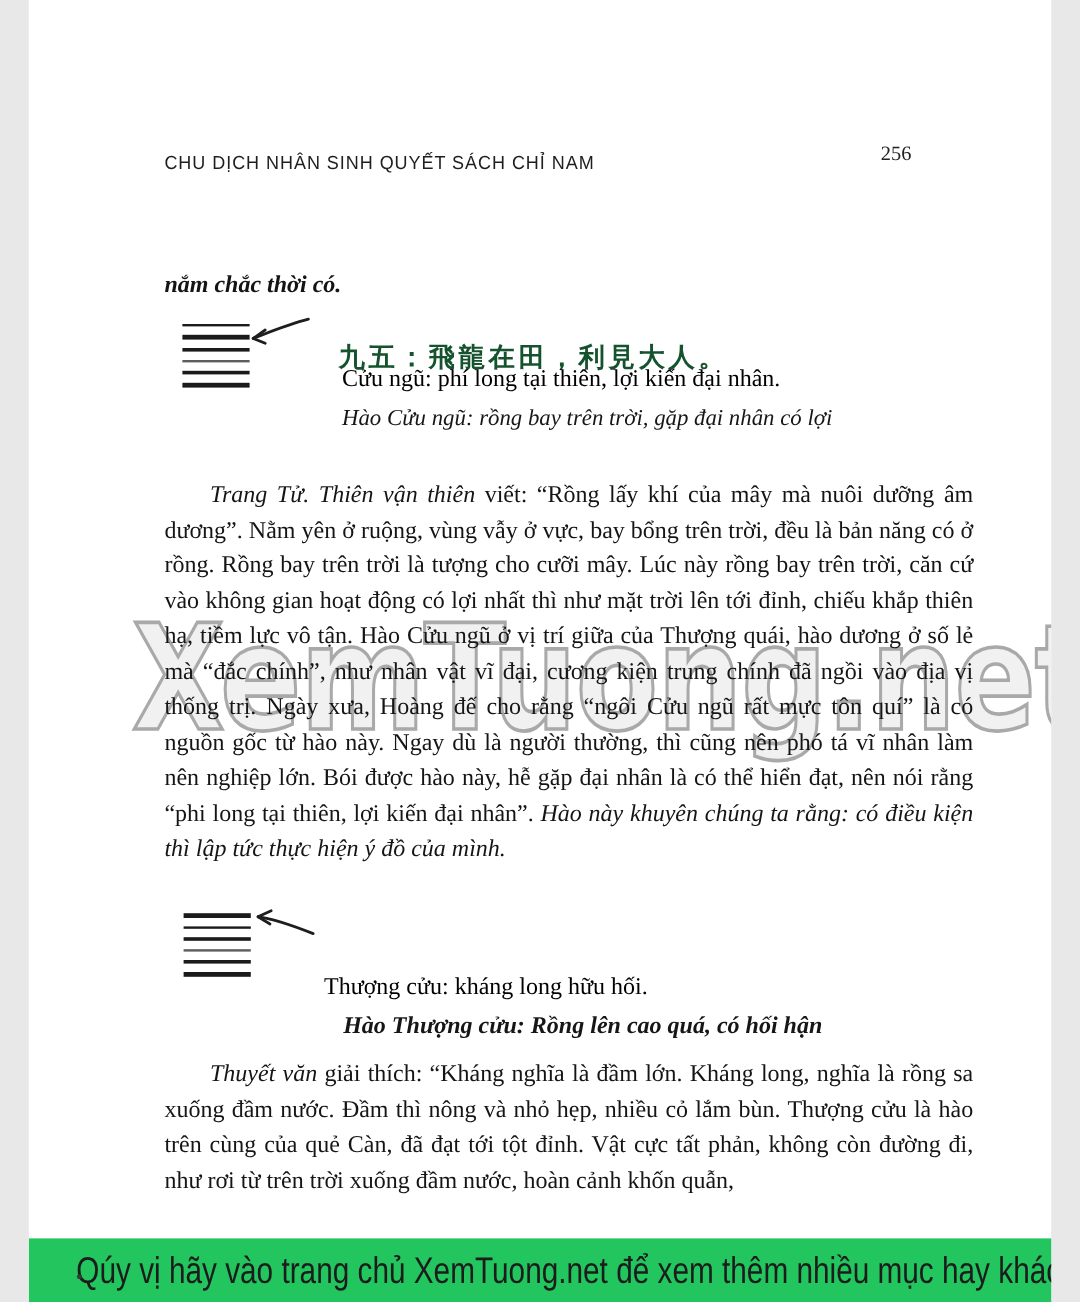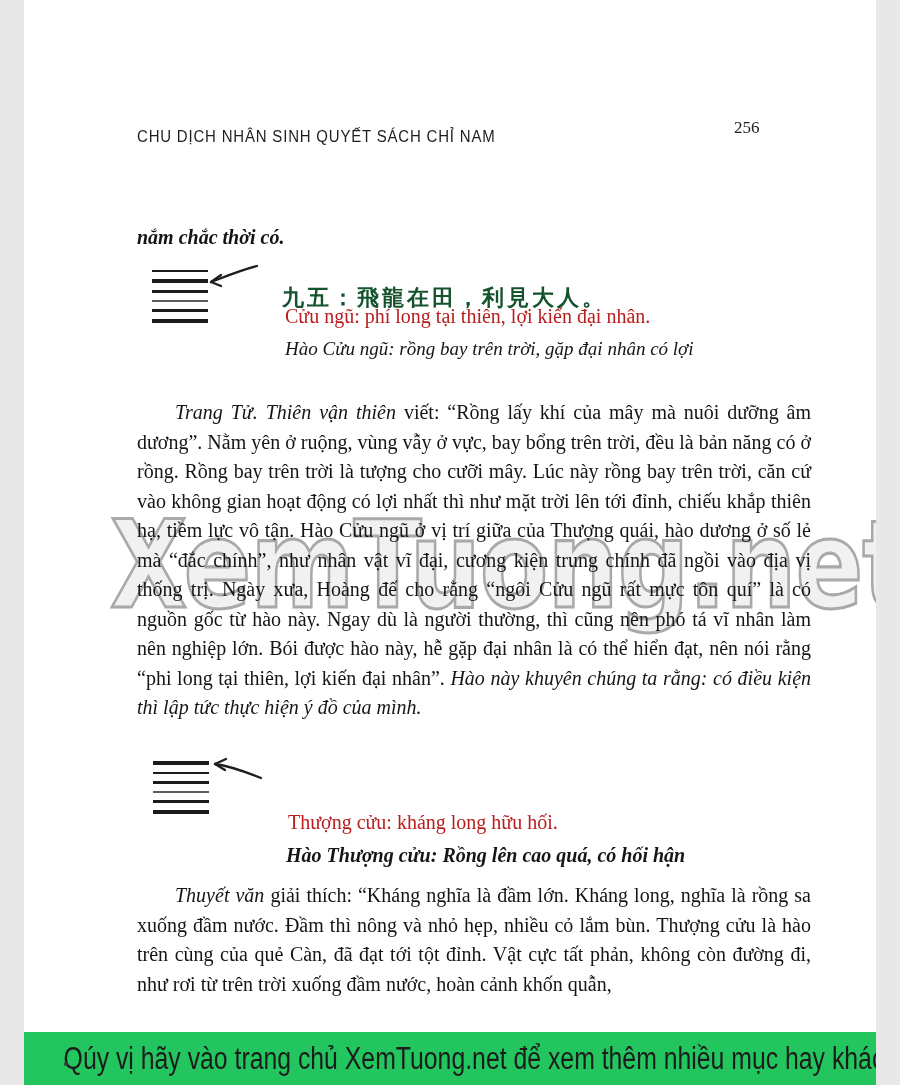--- a/index.html
+++ b/index.html
@@ -43,23 +43,23 @@
   .arrow path{stroke:#1e1e1e;stroke-width:2.3;fill:none;stroke-linecap:round;}
   .arrow1{left:184px;top:261px;}
   .arrow2{left:188px;top:757px;}
   
   .cn{
     font-family:"DejaVu Serif", serif;font-weight:600;color:#14532d;
     font-size:22px;letter-spacing:3px;white-space:nowrap;z-index:2;margin-top:22px;
   }
   .cn1{left:258px;top:261px;}
   .cn2{left:270px;top:770px;}
-  .translit{font-size:20px;color:#b91c1c;white-space:nowrap;z-index:2;}
+  .translit{font-size:20px;color:#000000;white-space:nowrap;z-index:2;}
   .tr1{left:261px;top:305px;}
-  .tr2{left:264px;top:811px;}
+  .tr2{left:246px;top:811px;}
   .meaning{font-size:19px;font-style:italic;color:#161616;white-space:nowrap;z-index:2;}
   .m1{left:261px;top:338px;}
   .m2{left:262px;top:844px;font-weight:600;font-size:20px;}
   
   .para{
     left:113px;width:674px;z-index:2;
     font-size:20px;line-height:29.5px;text-align:justify;text-indent:38px;
     color:#151515;
   }
   .para .it{font-style:italic;}

